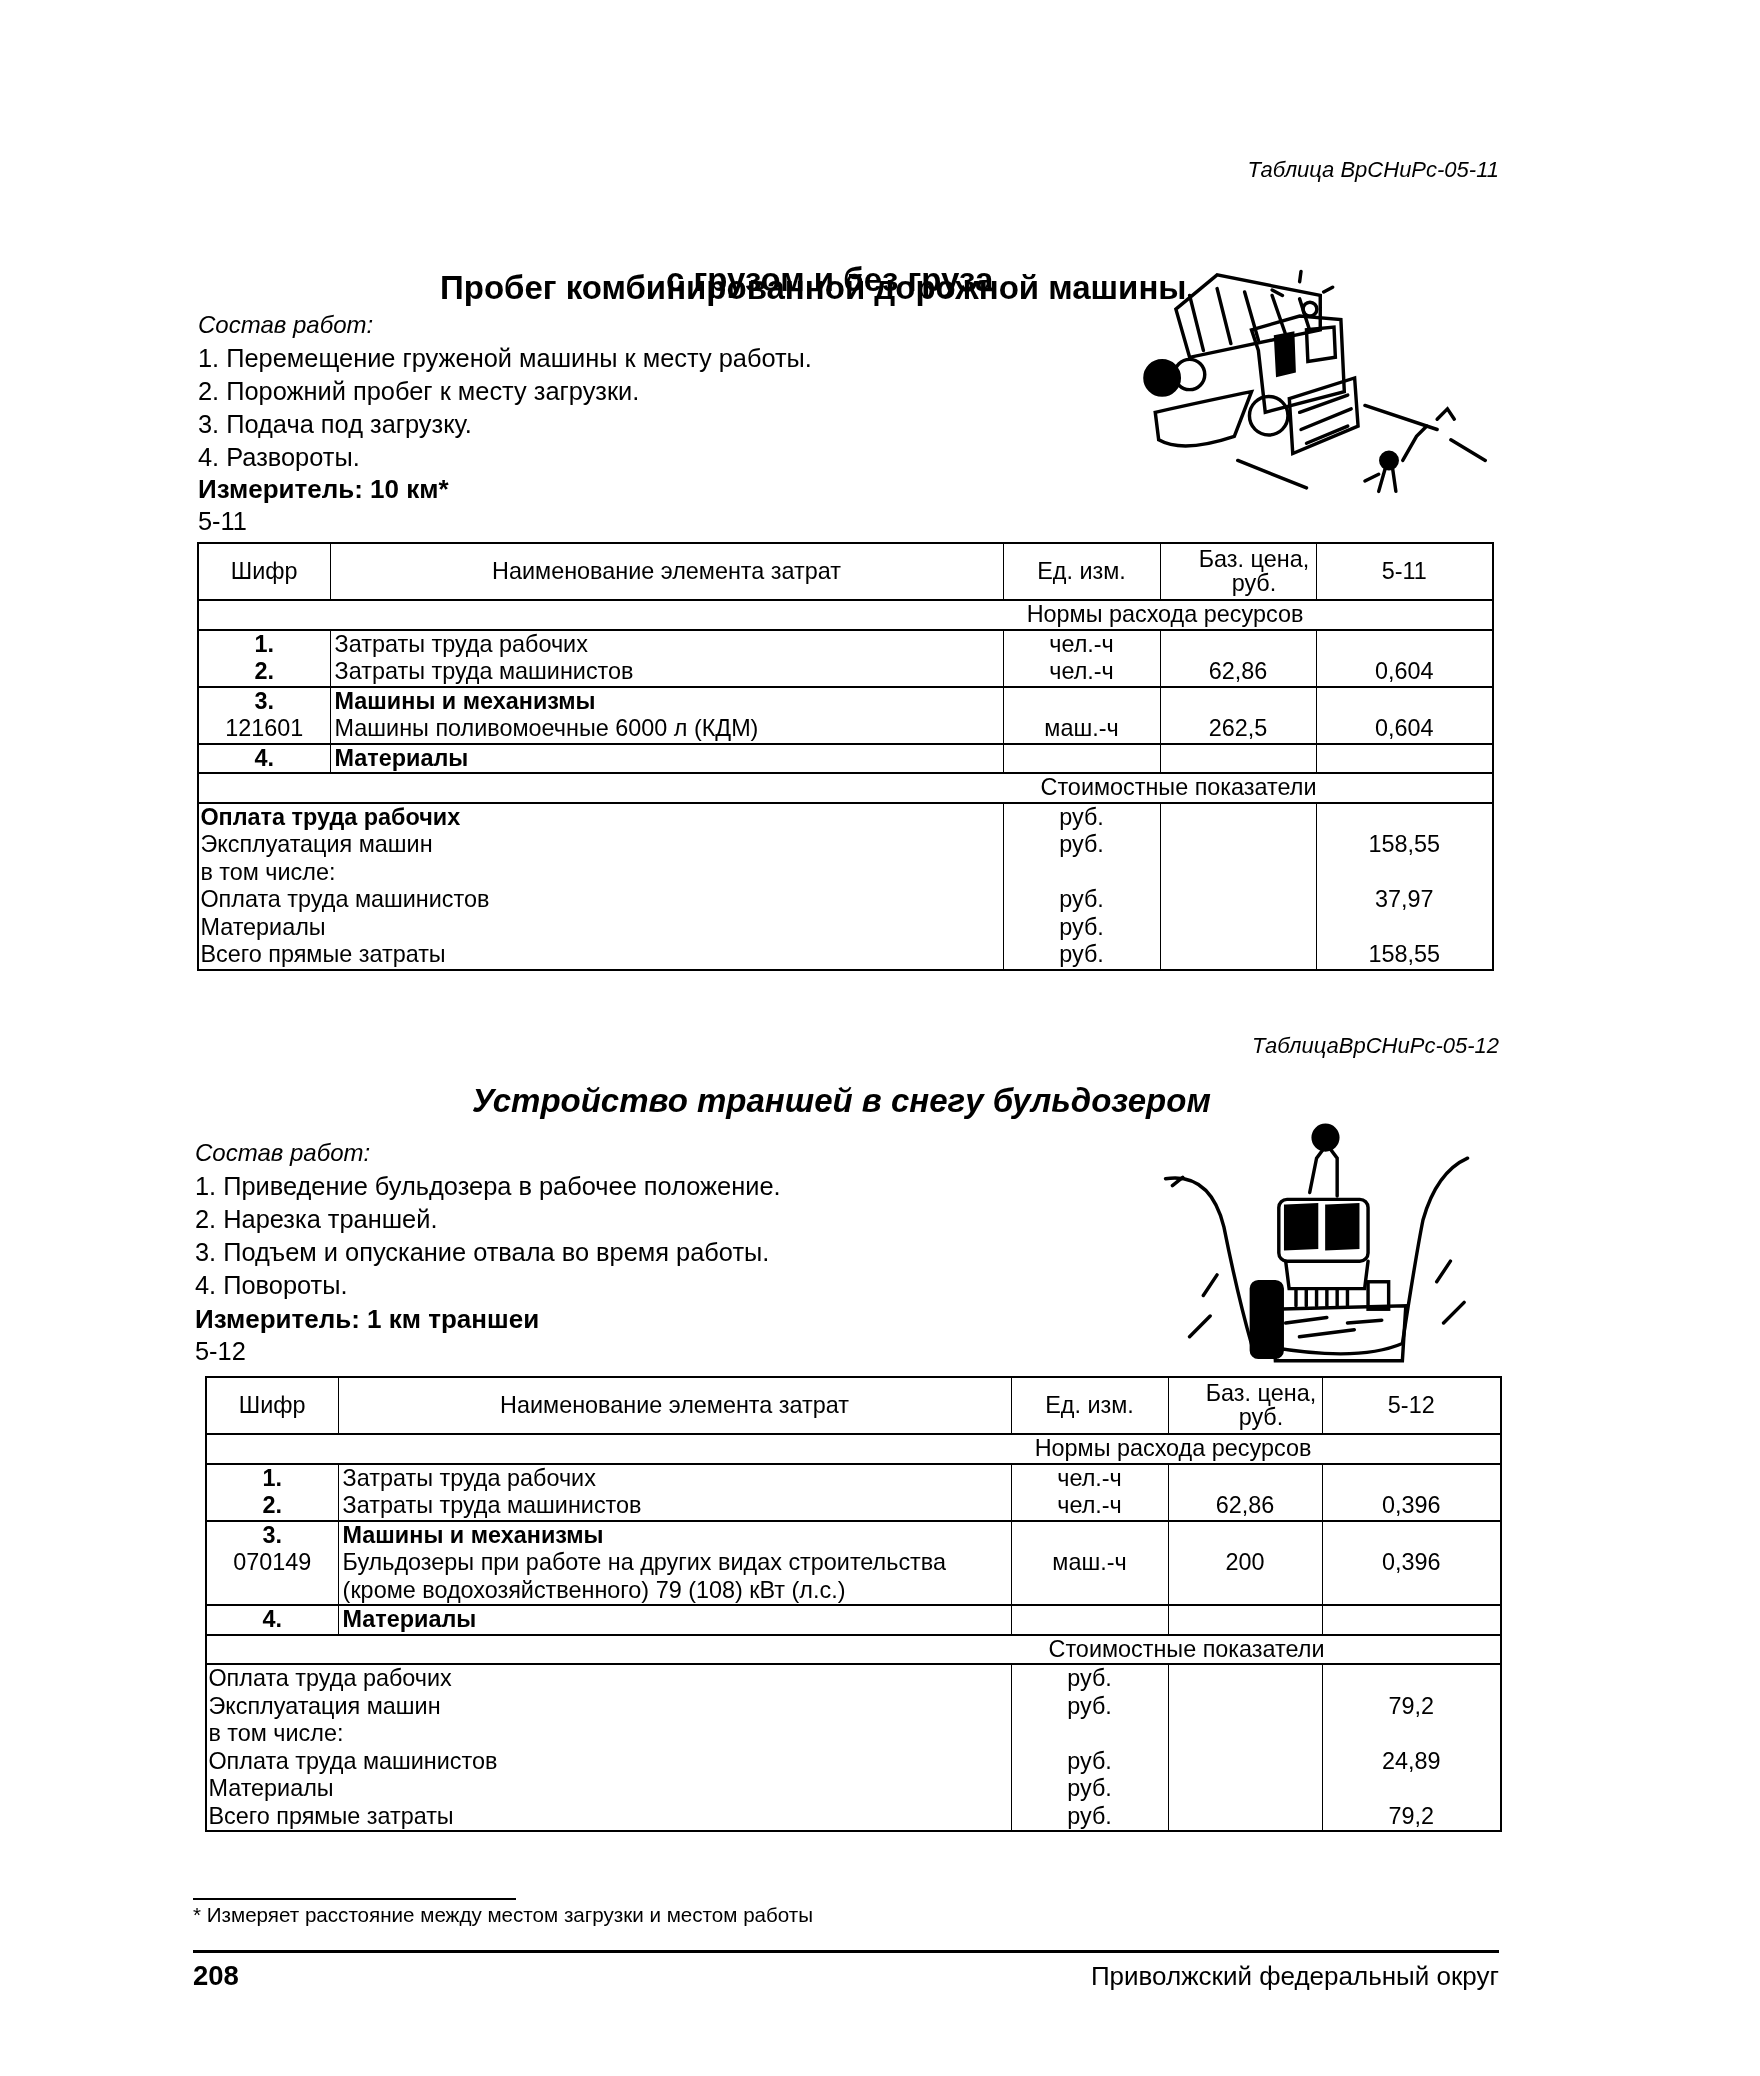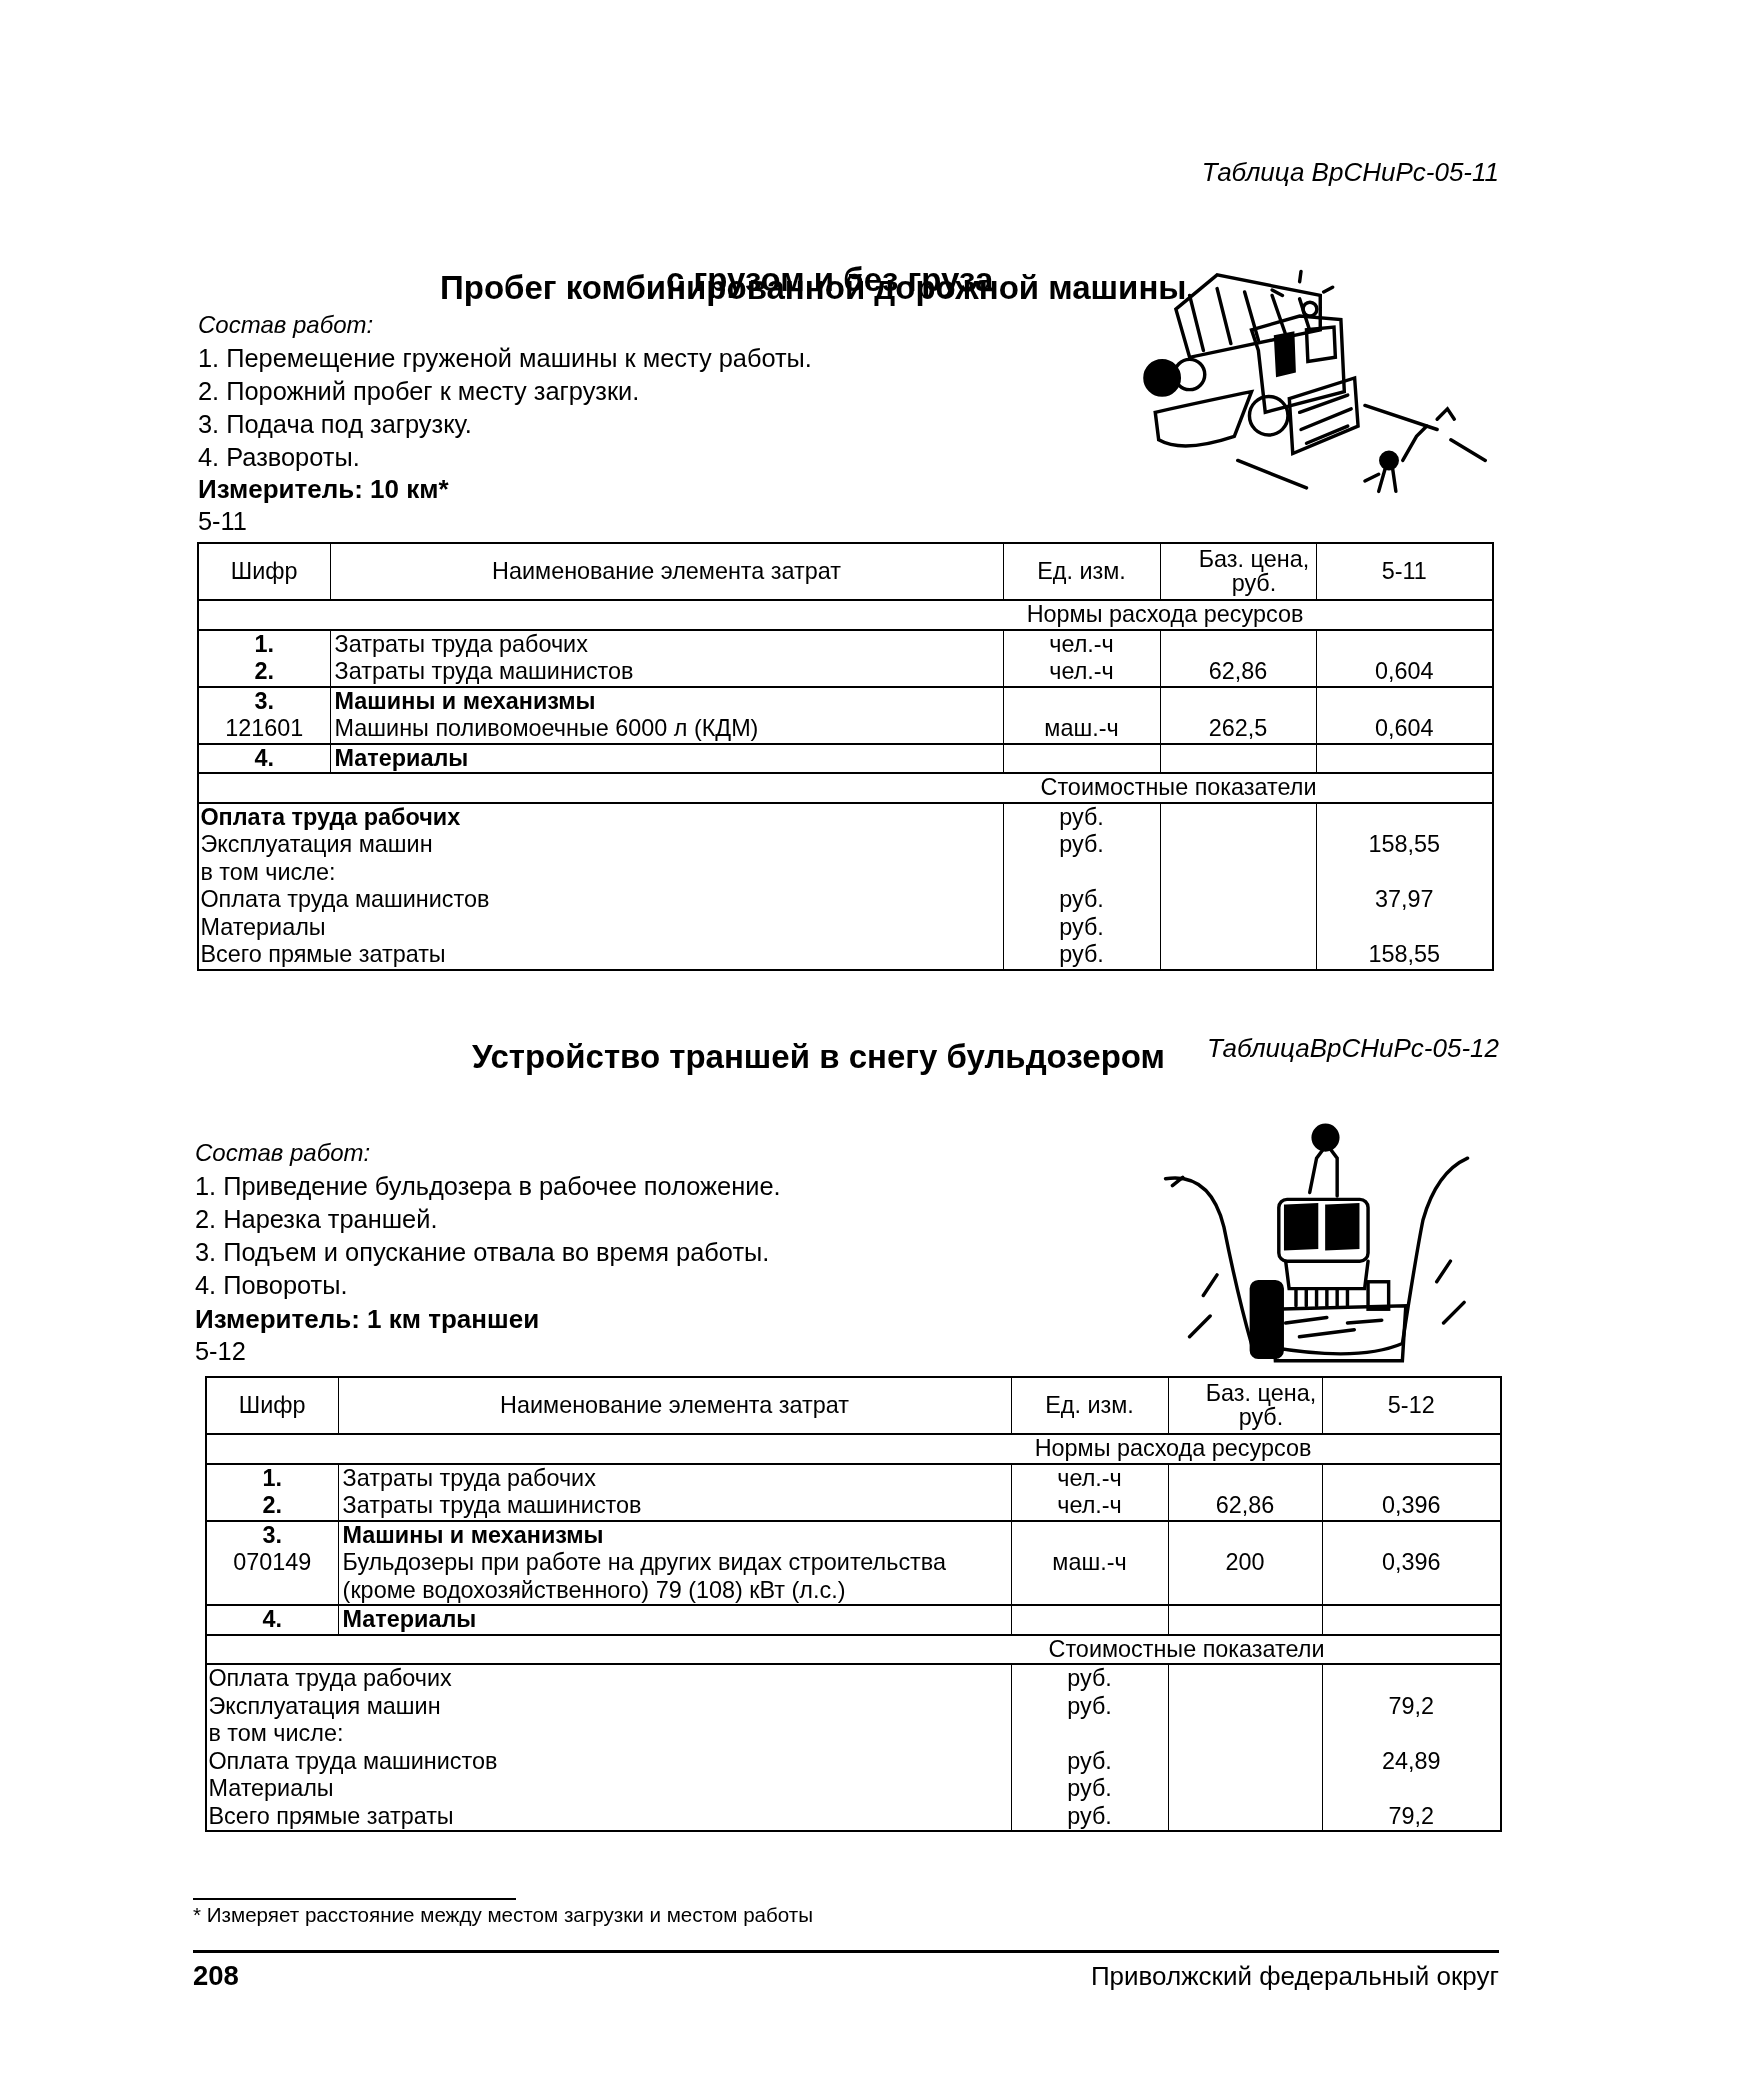--- a/index.html
+++ b/index.html
@@ -1,18 +1,18 @@
 <!DOCTYPE html>
 <html style="font-size:11px"><head>
 <meta charset="utf-8">
 <style>
   html, body { margin:0; padding:0; background:#ffffff; }
   body { width:1760px; height:2077px; position:relative; overflow:hidden; color:#000; font-family:"Liberation Sans", "DejaVu Sans", sans-serif; }
   .abs { position:absolute; }
-  .table-ref { font-style:italic; font-size:26px; right:261px; text-align:center; white-space:nowrap; }
+  .table-ref { font-style:italic; font-size:22px; right:261px; text-align:center; white-space:nowrap; }
   .section-title { font-weight:bold; font-size:33px; text-align:center; line-height:41px; white-space:nowrap; }
   .work-head { font-weight:normal; font-style:italic; font-size:24px; }
   .work-list { font-size:25.4px; line-height:33px; margin:0; padding:0; list-style:none; }
   .meas { font-weight:bold; font-size:26px; }
   .code-label { font-size:25.4px; }
   table.norm { position:absolute; border-collapse:collapse; font-size:23.4px; table-layout:fixed; }
   table.norm td { border:0; padding:0 4.1px; vertical-align:middle; line-height:27.5px; }
   table.norm .vb { border-left:1.4px solid #000; }
   table.norm tr.hb td { border-top:2.1px solid #000; }
   table.norm { border:2.1px solid #000; }
@@ -162,21 +162,21 @@
     <td colspan="2" style="padding-left:1.4px">Всего прямые затраты</td>
     <td class="c vb">руб.</td>
     <td class="vb"></td>
     <td class="c vb">158,55</td>
   </tr>
 </tbody>
   </table>
 
 <div class="abs table-ref" style="top:1033px;">ТаблицаВрСНиРс-05-12</div>
 
-<div class="abs section-title" style="left:472px; top:1036px;">Устройство траншей в снегу бульдозером</div>
+<div class="abs section-title" style="left:472px; top:1080px;font-style:italic;">Устройство траншей в снегу бульдозером</div>
 
 <div class="abs work-head" style="left:195px; top:1139px;">Состав работ:</div>
 <ul class="abs work-list" style="left:195px; top:1170px;">
   <li>1. Приведение бульдозера в рабочее положение.</li>
   <li>2. Нарезка траншей.</li>
   <li>3. Подъем и опускание отвала во время работы.</li>
   <li>4. Повороты.</li>
 </ul>
 <div class="abs meas" style="left:195px; top:1304px;">Измеритель: 1 км траншеи</div>
 <div class="abs code-label" style="left:195px; top:1337px;">5-12</div>

